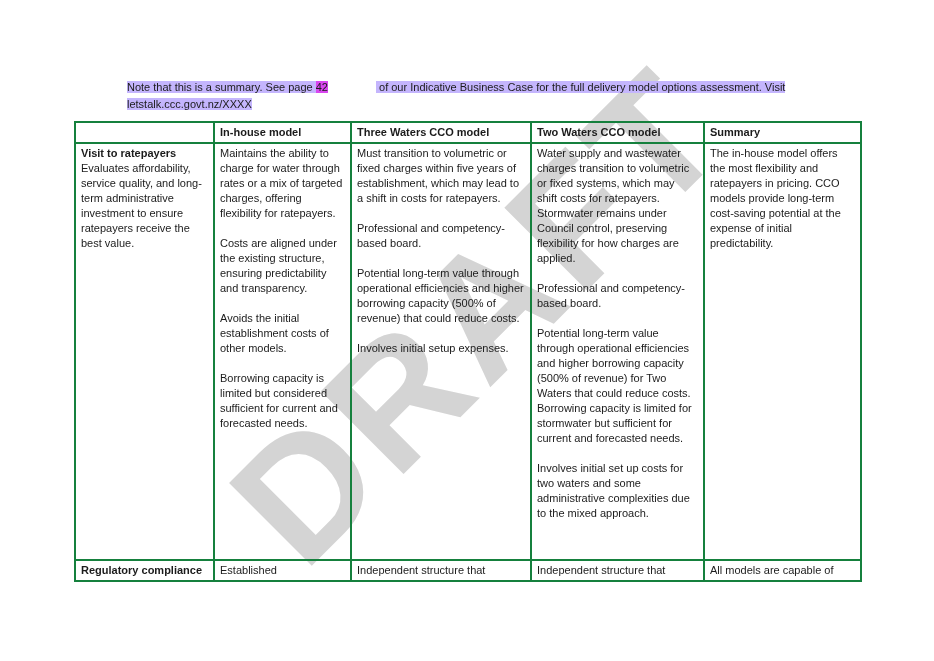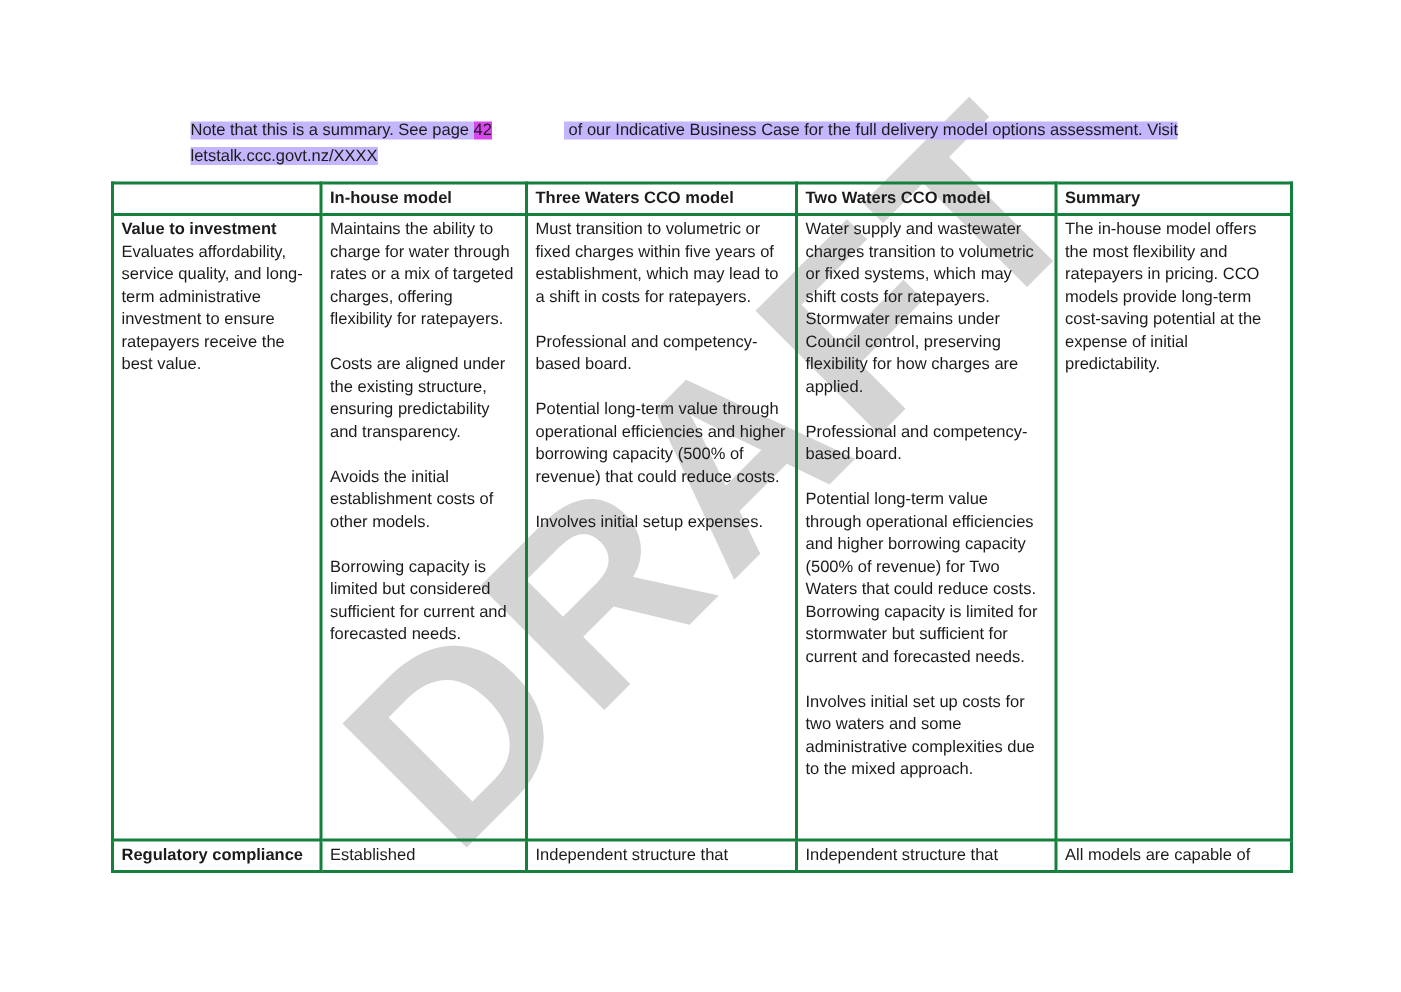--- a/index.html
+++ b/index.html
@@ -78,21 +78,21 @@
       <th></th>
       <th>In-house model</th>
       <th>Three Waters CCO model</th>
       <th>Two Waters CCO model</th>
       <th>Summary</th>
     </tr>
   </thead>
   <tbody>
     <tr class="row-main">
       <td>
-        <p class="cell-label">Value to investment</p>
+        <p class="cell-label">Visit to ratepayers</p>
         <p class="para">Evaluates affordability, service quality, and long-term administrative investment to ensure ratepayers receive the best value.</p>
       </td>
       <td>
         <p class="para">Maintains the ability to charge for water through rates or a mix of targeted charges, offering flexibility for ratepayers.</p>
         <p class="para">Costs are aligned under the existing structure, ensuring predictability and transparency.</p>
         <p class="para">Avoids the initial establishment costs of other models.</p>
         <p class="para">Borrowing capacity is limited but considered sufficient for current and forecasted needs.</p>
       </td>
       <td>
         <p class="para">Must transition to volumetric or fixed charges within five years of establishment, which may lead to a shift in costs for ratepayers.</p>

